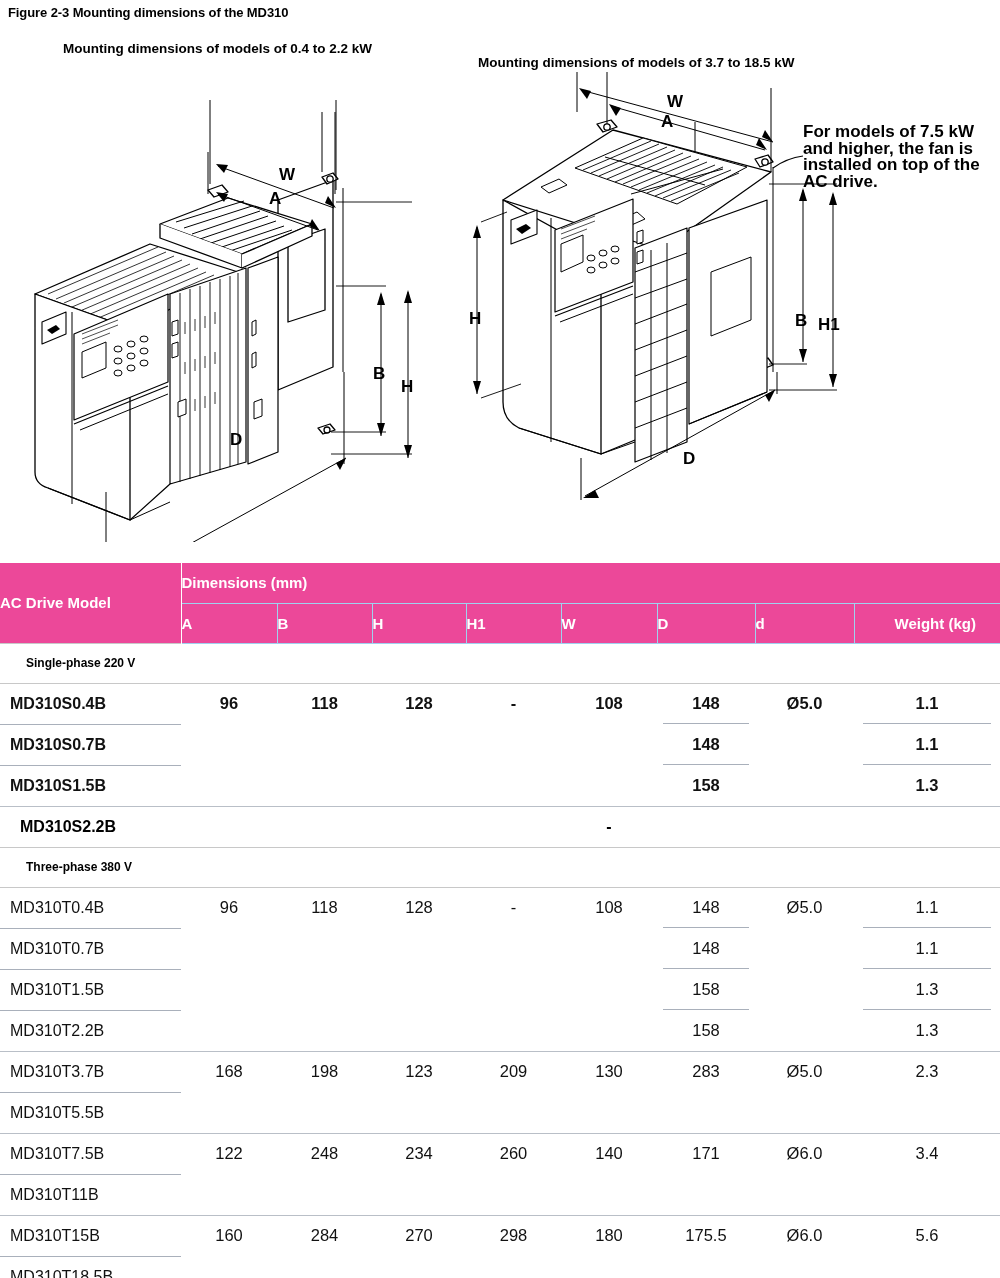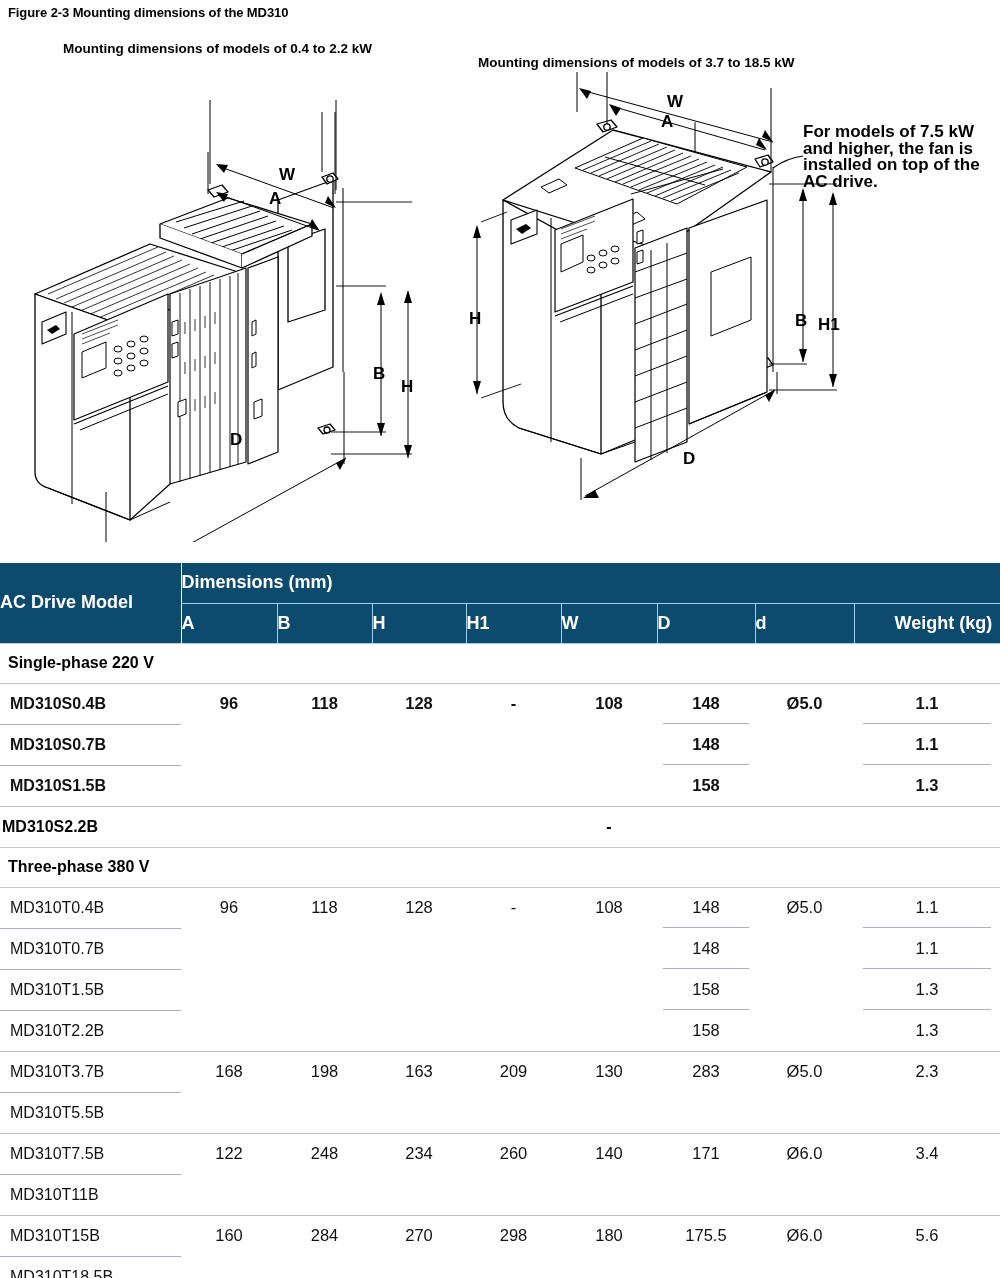--- a/index.html
+++ b/index.html
@@ -60,45 +60,45 @@
     border-collapse: collapse;
     table-layout: fixed;
     font-size: 15px;
   }
   .spec-table th, .spec-table td {
     padding: 0;
     margin: 0;
   }
 
   thead th {
-    background: #0c4a6e;
+    background: #ec4899;
     color: #ffffff;
     font-weight: bold;
-    font-size: 18px;
+    font-size: 15px;
     text-align: left;
     vertical-align: middle;
     border-right: 1.5px solid #9fd2ef;
     border-bottom: 1.5px solid #9fd2ef;
     padding-left: 9px;
   }
   thead th.last-col { border-right: none; padding-left: 40px; }
   thead th.model-head {
     border-bottom: none;
     border-right: 1.5px solid #ffffff;
   }
   thead th.dims-head { border-bottom: 1.5px solid #9fd2ef; border-right: none; }
   .hdr-row-1 th { height: 40px; }
   .hdr-row-2 th { height: 40px; }
 
   
   tr.section-row td {
     font-weight: bold;
-    font-size: 16px;
+    font-size: 12px;
     height: 40px;
-    padding-left: 8px;
+    padding-left: 26px;
     border-bottom: 1px solid #c8c8c8;
     border-top: 1px solid #c8c8c8;
     vertical-align: middle;
   }
 
   
   tr.data-row td {
     height: 41px;
     text-align: center;
     vertical-align: middle;
@@ -129,21 +129,21 @@
   tr.group-end td { border-bottom: 1.2px solid #b9bfc7; }
 
   
   tr.dash-row td {
     height: 41px;
     vertical-align: middle;
     text-align: center;
     font-size: 16px;
     font-weight: bold;
   }
-  tr.dash-row td.model-cell { text-align: left; padding-left: 2px; margin-left: 28px; }
+  tr.dash-row td.model-cell { text-align: left; padding-left: 20px; margin-left: 28px; }
 </style>
 </head>
 <body>
 
 <div class="fig-title">Figure 2-3 Mounting dimensions of the MD310</div>
 
 <div class="draw-caption" id="cap-left">Mounting dimensions of models of 0.4 to 2.2 kW</div>
 <div class="draw-caption" id="cap-right">Mounting dimensions of models of 3.7 to 18.5 kW</div>
 
 <div class="callout-note">For models of 7.5 kW and higher, the fan is installed on top of the AC drive.</div>
@@ -591,21 +591,21 @@
       <td></td>
       <td>158</td>
       <td></td>
       <td>1.3</td>
     </tr>
 
     <tr class="data-row">
       <td class="model-cell rule-model">MD310T3.7B</td>
       <td>168</td>
       <td>198</td>
-      <td>163</td>
+      <td>123</td>
       <td>209</td>
       <td>130</td>
       <td>283</td>
       <td>Ø5.0</td>
       <td>2.3</td>
     </tr>
 
     <tr class="data-row group-end">
       <td class="model-cell">MD310T5.5B</td>
       <td></td>

